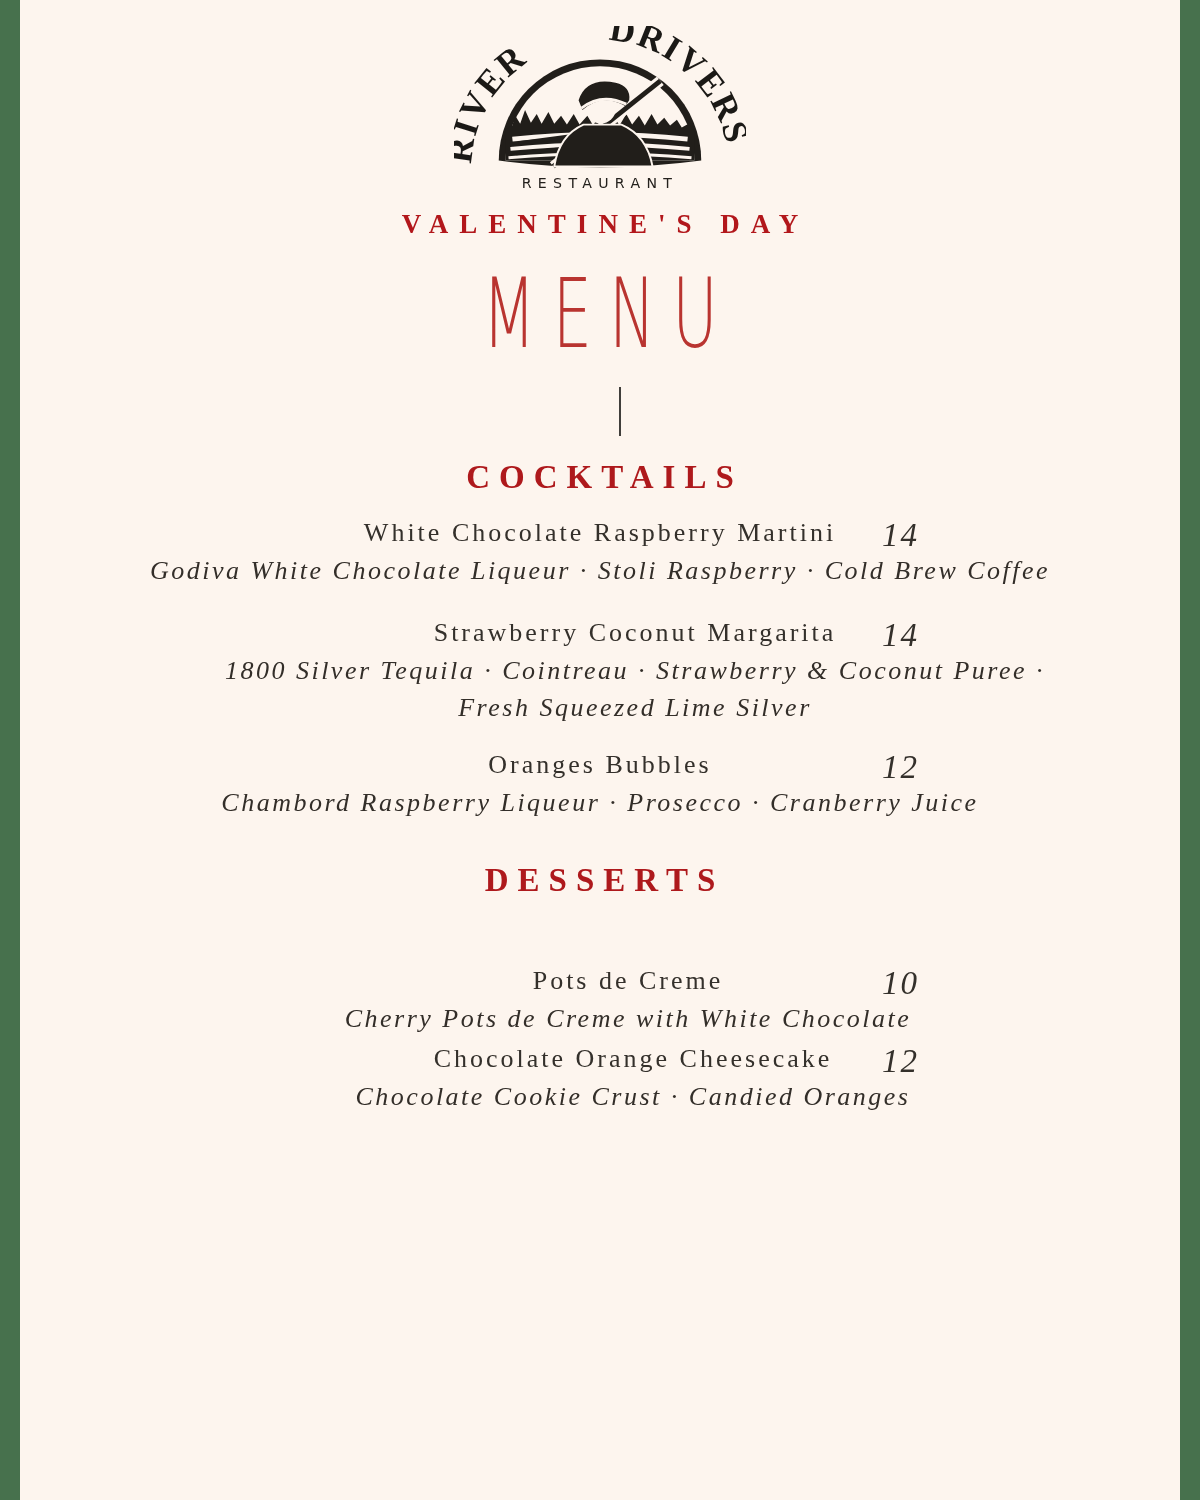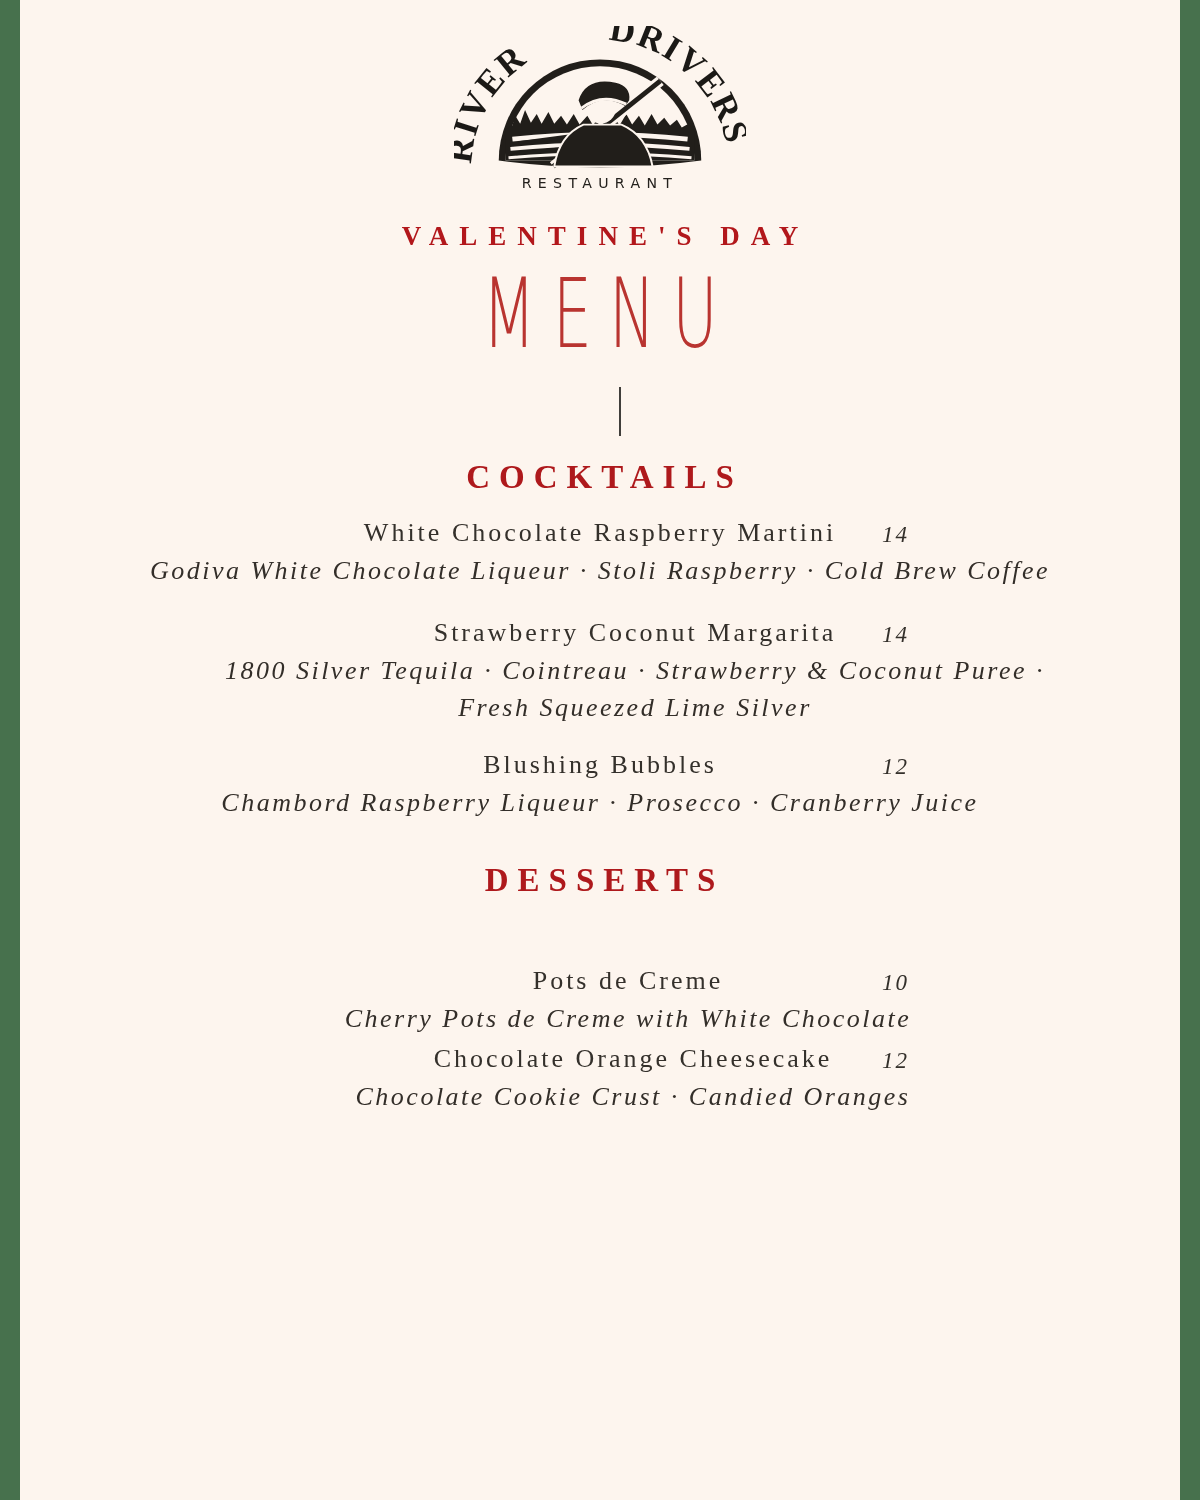--- a/index.html
+++ b/index.html
@@ -1,41 +1,41 @@
 <!DOCTYPE html>
 <html><head>
 <meta charset="utf-8">
 <style>
   html,body{margin:0;padding:0;background:#47714D;}
   #canvas{position:relative;width:1200px;height:1500px;margin:0 auto;background:#47714D;overflow:hidden;font-family:"Liberation Serif",serif;}
   .page{position:absolute;left:20px;top:0;width:1160px;height:1500px;background:#FDF5EE;}
 
   .logo-wrap{position:absolute;top:26px;left:0;width:100%;text-align:center;}
 
-  .eyebrow{position:absolute;top:220px;left:0;width:100%;box-sizing:border-box;text-align:center;
+  .eyebrow{position:absolute;top:208px;left:0;width:100%;box-sizing:border-box;text-align:center;
     color:#B2171B;font-family:"Liberation Serif",serif;font-weight:700;font-size:27px;line-height:1.2;
     letter-spacing:11px;padding-left:11px;}
 
   .menu-title{position:absolute;top:266px;left:0;width:100%;box-sizing:border-box;text-align:center;
     color:#B93430;font-family:"DejaVu Sans",sans-serif;font-weight:200;font-size:62px;line-height:1;
     letter-spacing:17px;padding-left:17px;transform:scaleY(1.55);transform-origin:50% 0;}
 
   .divider{position:absolute;top:387px;left:599px;width:2px;height:49px;background:#403E3B;}
 
   .section-title{position:absolute;left:0;width:100%;box-sizing:border-box;text-align:center;
     color:#AE191C;font-family:"Liberation Serif",serif;font-weight:700;font-size:33px;line-height:1;
     letter-spacing:9px;padding-left:9px;}
   .section-title.cocktails{top:461px;}
   .section-title.desserts{top:864px;}
 
   .menu-item{position:absolute;left:0;width:100%;}
   .item-name{text-align:center;color:#34302B;font-family:"Liberation Serif",serif;
     font-size:26px;line-height:38px;letter-spacing:3px;}
   .item-price{position:absolute;top:2px;left:862px;color:#34302B;font-style:italic;
-    font-size:23px;letter-spacing:2px;line-height:38px;}
+    font-size:33px;letter-spacing:2px;line-height:38px;}
   .item-desc{text-align:center;color:#332E29;font-style:italic;font-family:"Liberation Serif",serif;
     font-size:26px;line-height:37px;letter-spacing:2.5px;}
 
   .mi-c1{top:514px;} .mi-c2{top:614px;padding-left:35px;} .mi-c3{top:746px;}
   .mi-d1{top:962px;padding-left:28px;} .mi-d2{top:1040px;padding-left:33px;}
 </style>
 </head>
 <body>
 
 <div id="canvas">
@@ -94,21 +94,21 @@
     </div>
 
     <div class="menu-item mi-c2">
       <div class="item-name">Strawberry Coconut Margarita</div>
       <div class="item-price">14</div>
       <div class="item-desc">1800 Silver Tequila · Cointreau · Strawberry &amp; Coconut Puree ·</div>
       <div class="item-desc">Fresh Squeezed Lime Silver</div>
     </div>
 
     <div class="menu-item mi-c3">
-      <div class="item-name">Blushing Bubbles</div>
+      <div class="item-name">Oranges Bubbles</div>
       <div class="item-price">12</div>
       <div class="item-desc">Chambord Raspberry Liqueur · Prosecco · Cranberry Juice</div>
     </div>
 
     <div class="section-title desserts">DESSERTS</div>
 
     <div class="menu-item mi-d1">
       <div class="item-name">Pots de Creme</div>
       <div class="item-price">10</div>
       <div class="item-desc">Cherry Pots de Creme with White Chocolate</div>

